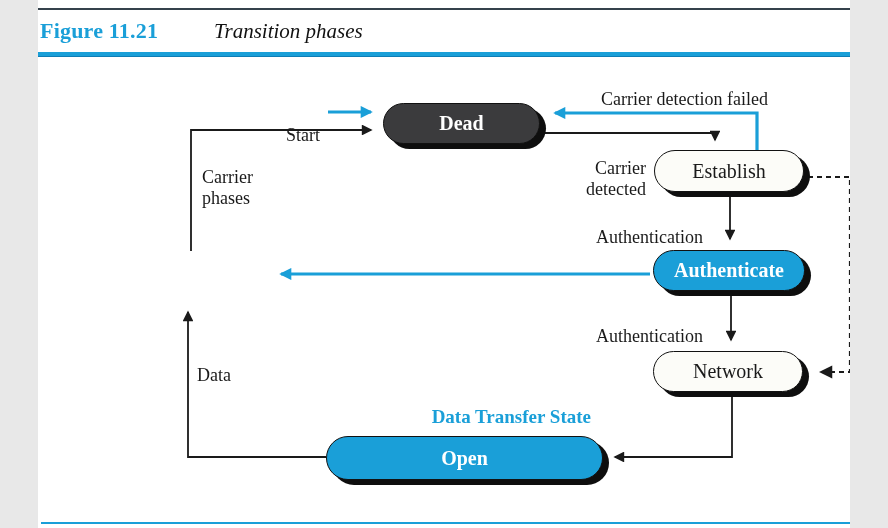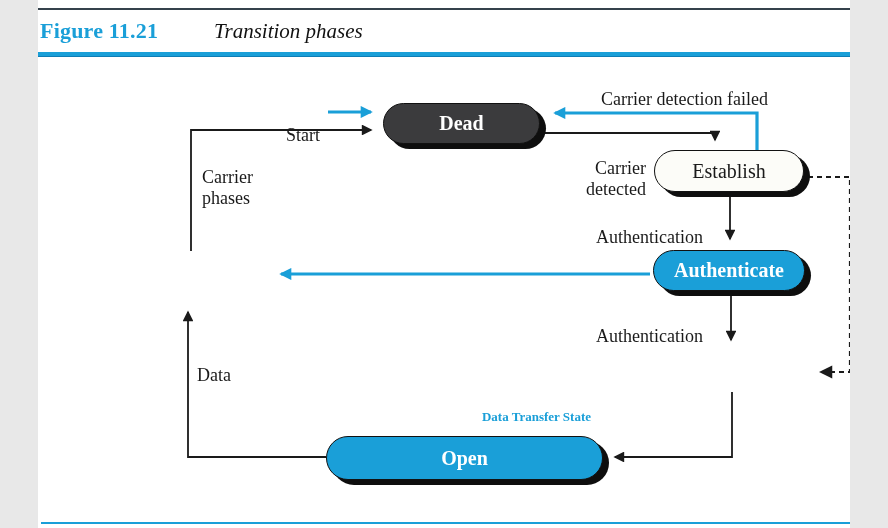--- a/index.html
+++ b/index.html
@@ -65,21 +65,21 @@
   .l-cdf{left:505px;top:89px;width:225px;}
   .l-cdet{left:520px;top:134px;width:88px;}
   .l-cdrop{left:164px;top:167px;width:80px;}
   .l-aneed{left:538px;top:203px;width:127px;}
   .l-afail{left:350px;top:245px;width:185px;}
   .l-asucc{left:538px;top:302px;width:127px;}
   .l-nlc{left:556px;top:402px;width:133px;}
   .l-done{left:159px;top:365px;width:62px;}
   .l-dts{
     left:300px;top:406px;width:253px;
-    color:var(--accent-blue);font-weight:bold;font-size:13px;
+    color:var(--accent-blue);font-weight:bold;font-size:19px;
   }
 </style>
 </head>
 <body>
 
 <div class="page">
 
   <div class="top-thin-rule"></div>
   <div class="fig-number">Figure 11.21</div>
   <div class="fig-title">Transition phases</div>
@@ -118,20 +118,23 @@
 
   <div class="node filled-dark n-dead">
     <span>Dead</span>
   </div>
   <div class="node n-establish">
     <span>Establish</span>
   </div>
   <div class="node filled-blue n-authenticate">
     <span>Authenticate</span>
   </div>
+  <div class="node n-network">
+    <span>Network</span>
+  </div>
   <div class="node filled-blue n-open">
     <span>Open</span>
   </div>
 
   <div class="lbl t-right l-start">Start</div>
 
   <div class="lbl t-center l-cdf">Carrier detection failed</div>
 
   <div class="lbl t-right l-cdet">
     <span>Carrier</span>

